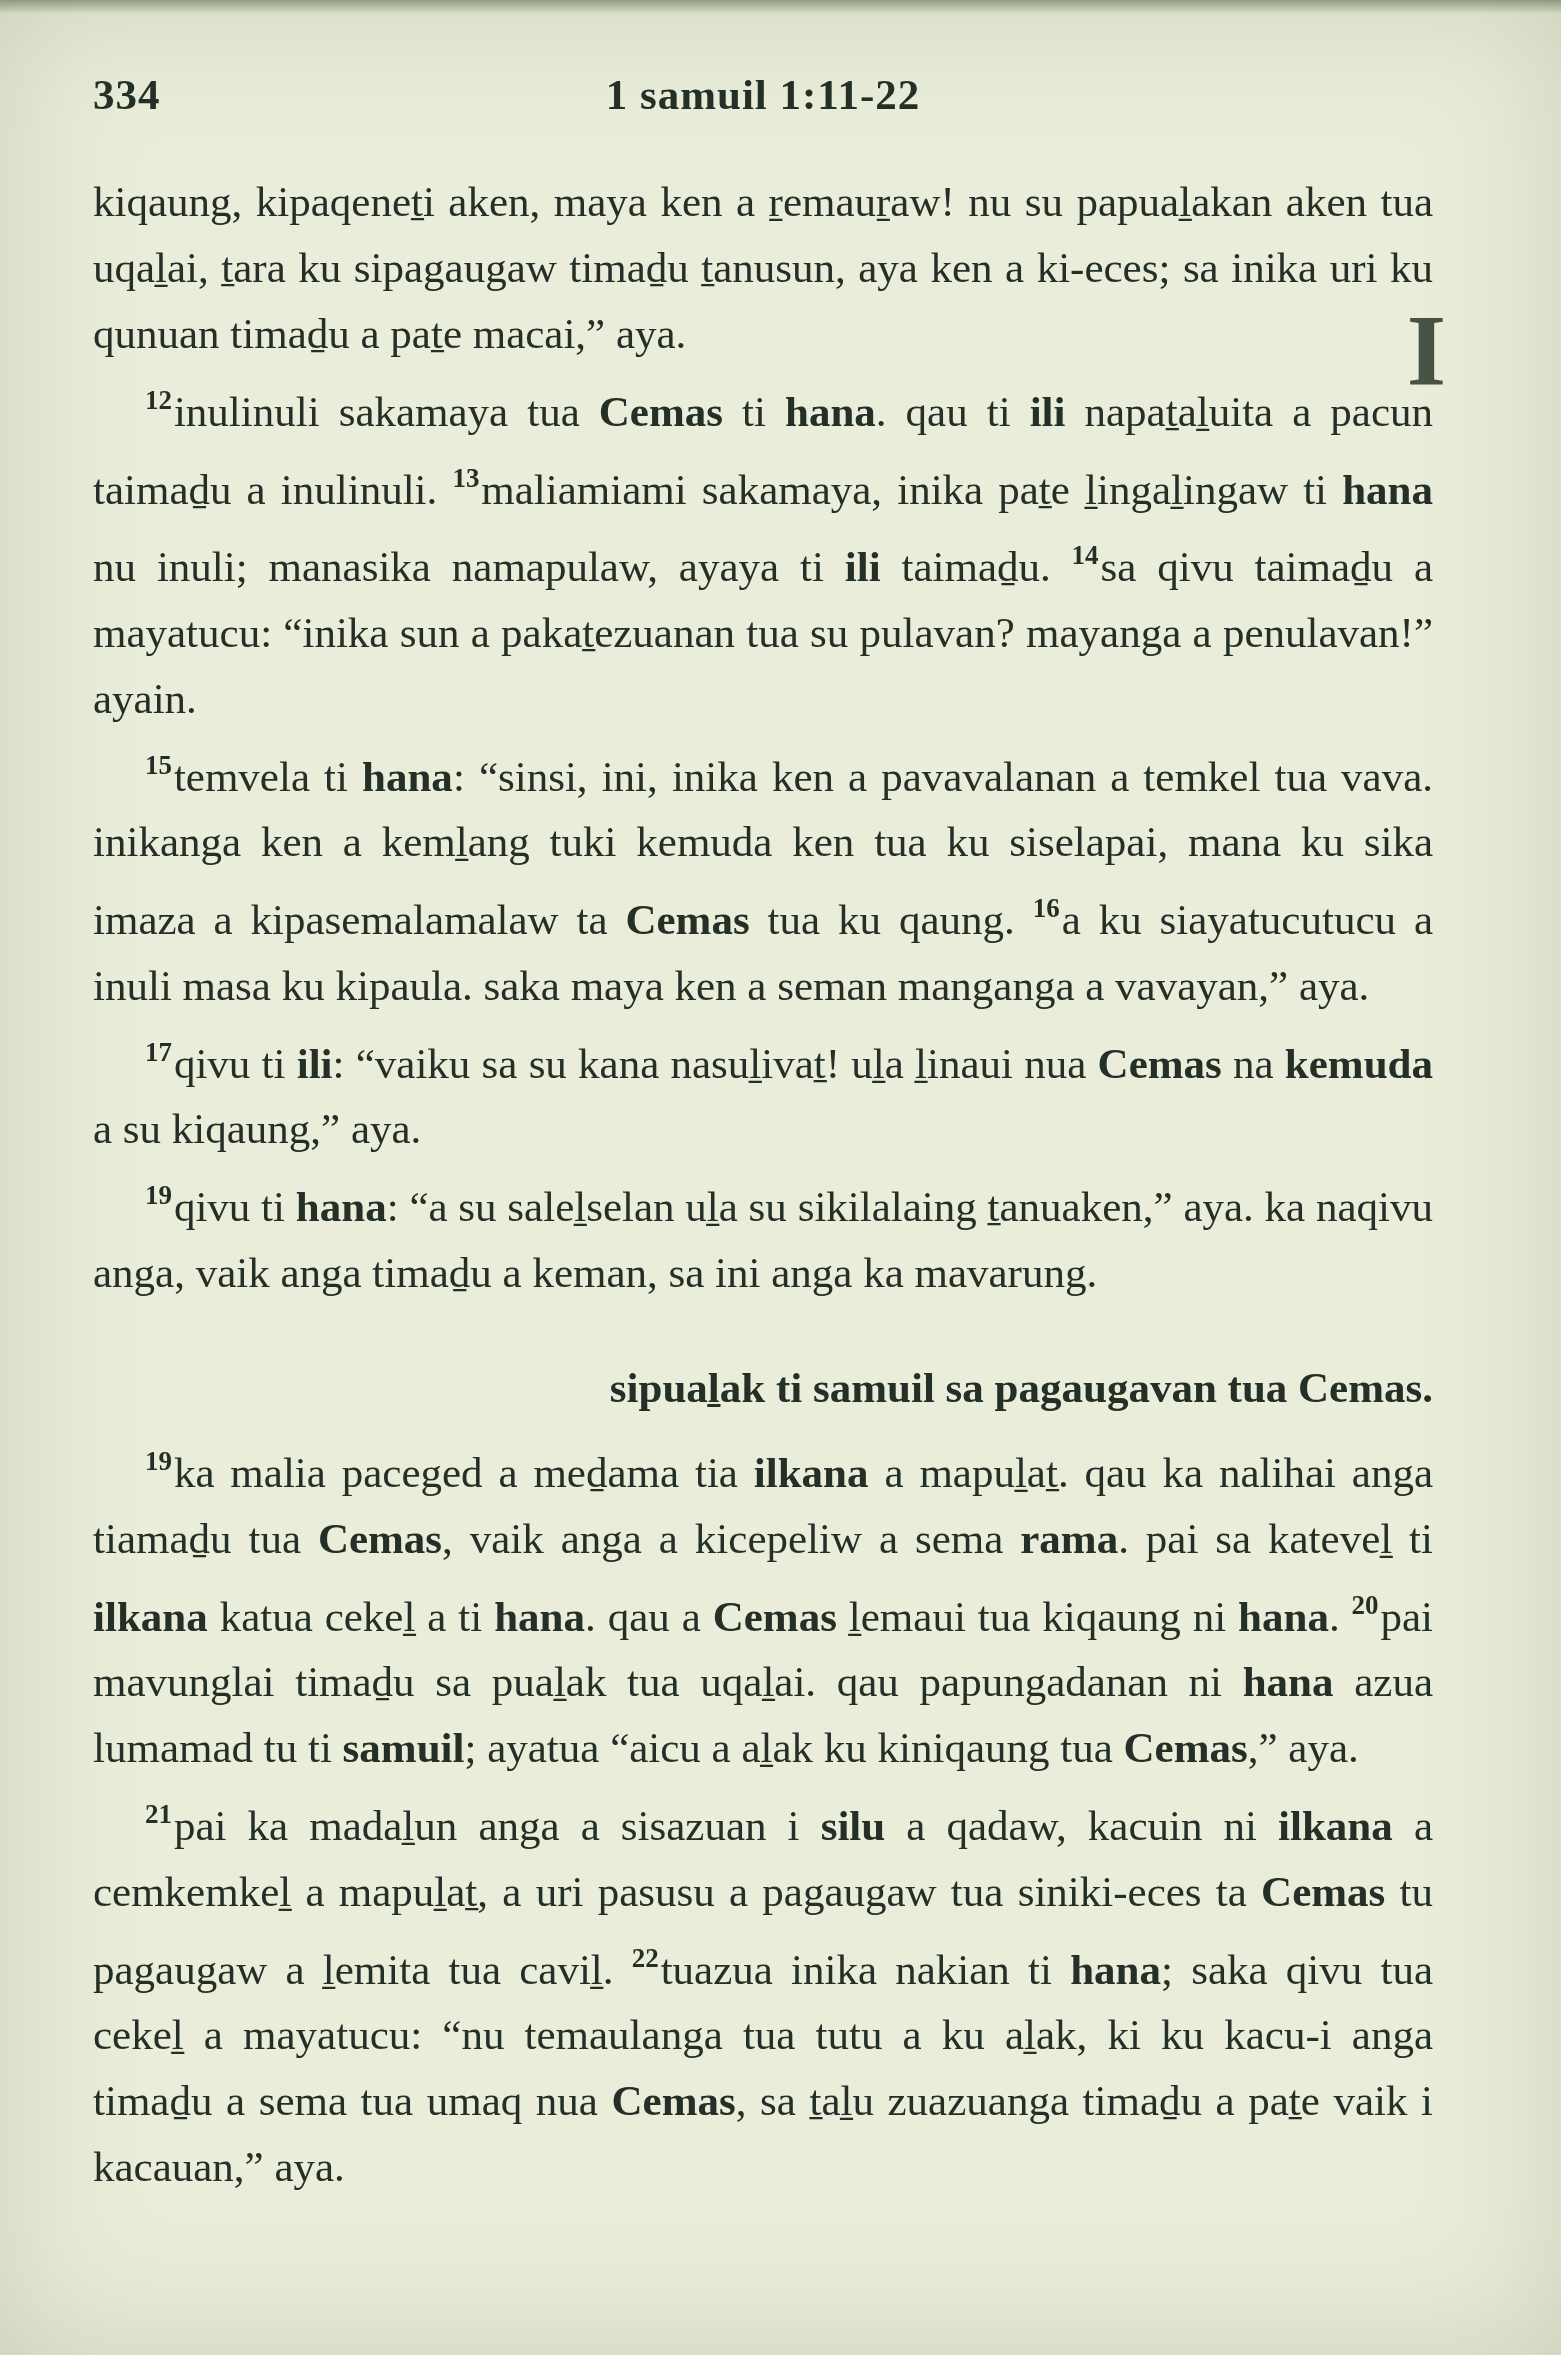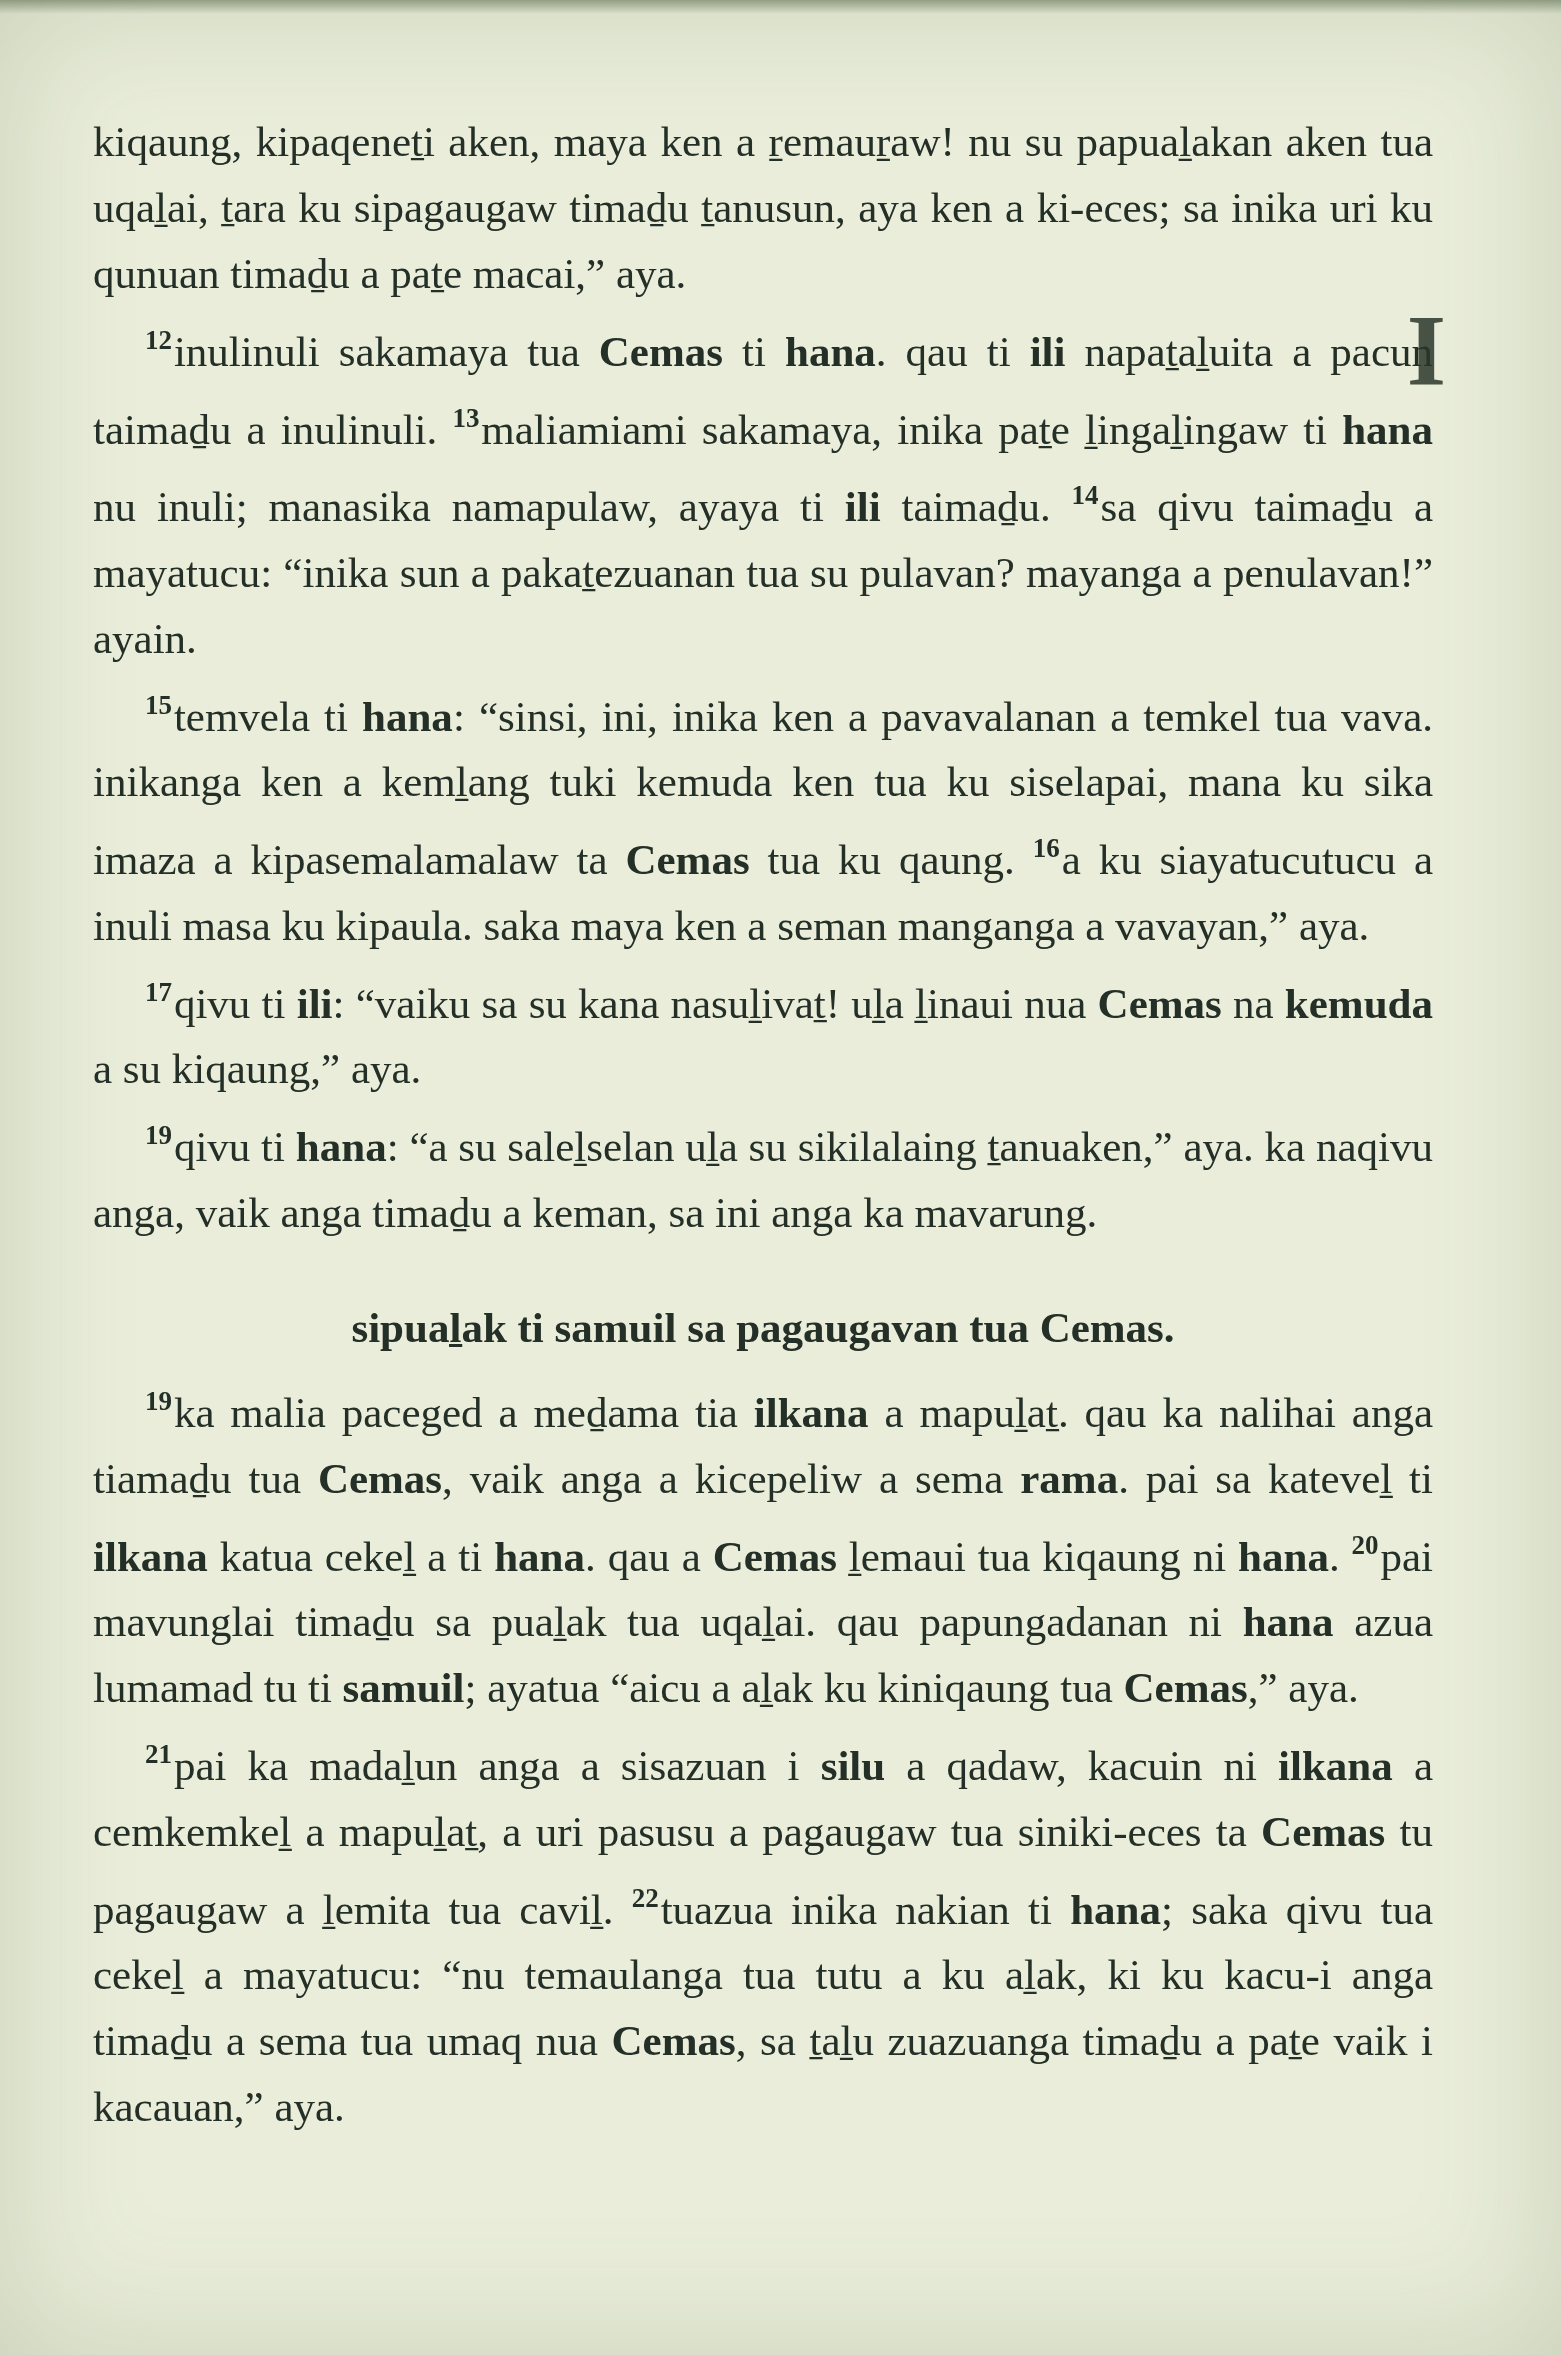--- a/index.html
+++ b/index.html
@@ -53,21 +53,21 @@
     line-height: 66px;
     text-align: justify;
   }
   .body-text p {
     margin: 0;
   }
   .body-text p.indent {
     text-indent: 52px;
   }
   .body-text p.heading {
-    text-align: center;
+    text-align: right;
     text-indent: 0;
     font-weight: bold;
     margin: 49px 0 7.8px 0;
   }
   .run-bold { font-weight: bold; }
   .run-sup {
     font-weight: bold;
     font-size: 27px;
     vertical-align: 16.5px;
     letter-spacing: 0;
@@ -83,20 +83,24 @@
     font-weight: bold;
     color: rgba(44, 55, 42, 0.85);
   }
 </style>
 </head>
 <body style="background: rgb(233, 237, 218); color: rgb(36, 47, 39);">
 
 <div class="scan-edge"></div>
 
 <div class="page">
+  <div class="header">
+    <span class="page-num">334</span>
+    <span class="header-title">1 samuil 1:11-22</span>
+  </div>
 
   <div class="body-text" id="body-text">
       <p class="para"><span class="run-text">kiqaung, kipaqeneṯi aken, maya ken a ṟemauṟaw! nu su papuaḻakan aken tua uqaḻai, ṯara ku sipagaugaw timaḏu ṯanusun, aya ken a ki-eces; sa inika uri ku qunuan timaḏu a paṯe macai,” aya.</span></p>
       <p class="para indent"><span class="run-sup">12</span><span class="run-text">inulinuli sakamaya tua </span><span class="run-bold">Cemas</span><span class="run-text"> ti </span><span class="run-bold">hana</span><span class="run-text">. qau ti </span><span class="run-bold">ili</span><span class="run-text"> napaṯaḻuita a pacun taimaḏu a inulinuli. </span><span class="run-sup">13</span><span class="run-text">maliamiami sakamaya, inika paṯe ḻingaḻingaw ti </span><span class="run-bold">hana</span><span class="run-text"> nu inuli; manasika namapulaw, ayaya ti </span><span class="run-bold">ili</span><span class="run-text"> taimaḏu. </span><span class="run-sup">14</span><span class="run-text">sa qivu taimaḏu a mayatucu: “inika sun a pakaṯezuanan tua su pulavan? mayanga a penulavan!” ayain.</span></p>
       <p class="para indent"><span class="run-sup">15</span><span class="run-text">temvela ti </span><span class="run-bold">hana</span><span class="run-text">: “sinsi, ini, inika ken a pavavalanan a temkel tua vava. inikanga ken a kemḻang tuki kemuda ken tua ku siselapai, mana ku sika imaza a kipasemalamalaw ta </span><span class="run-bold">Cemas</span><span class="run-text"> tua ku qaung. </span><span class="run-sup">16</span><span class="run-text">a ku siayatucutucu a inuli masa ku kipaula. saka maya ken a seman manganga a vavayan,” aya.</span></p>
       <p class="para indent"><span class="run-sup">17</span><span class="run-text">qivu ti </span><span class="run-bold">ili</span><span class="run-text">: “vaiku sa su kana nasuḻivaṯ! uḻa ḻinaui nua </span><span class="run-bold">Cemas</span><span class="run-text"> na </span><span class="run-bold">kemuda</span><span class="run-text"> a su kiqaung,” aya.</span></p>
       <p class="para indent"><span class="run-sup">19</span><span class="run-text">qivu ti </span><span class="run-bold">hana</span><span class="run-text">: “a su saleḻselan uḻa su sikilalaing ṯanuaken,” aya. ka naqivu anga, vaik anga timaḏu a keman, sa ini anga ka mavarung.</span></p>
       <p class="heading"><span class="run-bold">sipuaḻak ti samuil sa pagaugavan tua Cemas.</span></p>
       <p class="para indent"><span class="run-sup">19</span><span class="run-text">ka malia paceged a meḏama tia </span><span class="run-bold">ilkana</span><span class="run-text"> a mapuḻaṯ. qau ka nalihai anga tiamaḏu tua </span><span class="run-bold">Cemas</span><span class="run-text">, vaik anga a kicepeliw a sema </span><span class="run-bold">rama</span><span class="run-text">. pai sa kateveḻ ti </span><span class="run-bold">ilkana</span><span class="run-text"> katua cekeḻ a ti </span><span class="run-bold">hana</span><span class="run-text">. qau a </span><span class="run-bold">Cemas</span><span class="run-text"> ḻemaui tua kiqaung ni </span><span class="run-bold">hana</span><span class="run-text">. </span><span class="run-sup">20</span><span class="run-text">pai mavunglai timaḏu sa puaḻak tua uqaḻai. qau papungadanan ni </span><span class="run-bold">hana</span><span class="run-text"> azua lumamad tu ti </span><span class="run-bold">samuil</span><span class="run-text">; ayatua “aicu a aḻak ku kiniqaung tua </span><span class="run-bold">Cemas</span><span class="run-text">,” aya.</span></p>
       <p class="para indent"><span class="run-sup">21</span><span class="run-text">pai ka madaḻun anga a sisazuan i </span><span class="run-bold">silu</span><span class="run-text"> a qadaw, kacuin ni </span><span class="run-bold">ilkana</span><span class="run-text"> a cemkemkeḻ a mapuḻaṯ, a uri pasusu a pagaugaw tua siniki-eces ta </span><span class="run-bold">Cemas</span><span class="run-text"> tu pagaugaw a ḻemita tua caviḻ. </span><span class="run-sup">22</span><span class="run-text">tuazua inika nakian ti </span><span class="run-bold">hana</span><span class="run-text">; saka qivu tua cekeḻ a mayatucu: “nu temaulanga tua tutu a ku aḻak, ki ku kacu-i anga timaḏu a sema tua umaq nua </span><span class="run-bold">Cemas</span><span class="run-text">, sa ṯaḻu zuazuanga timaḏu a paṯe vaik i kacauan,” aya.</span></p>

